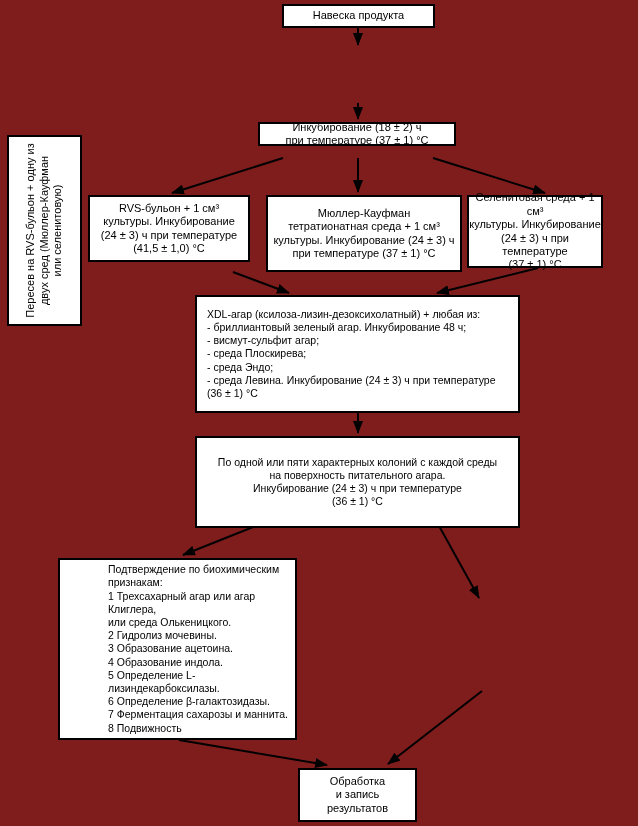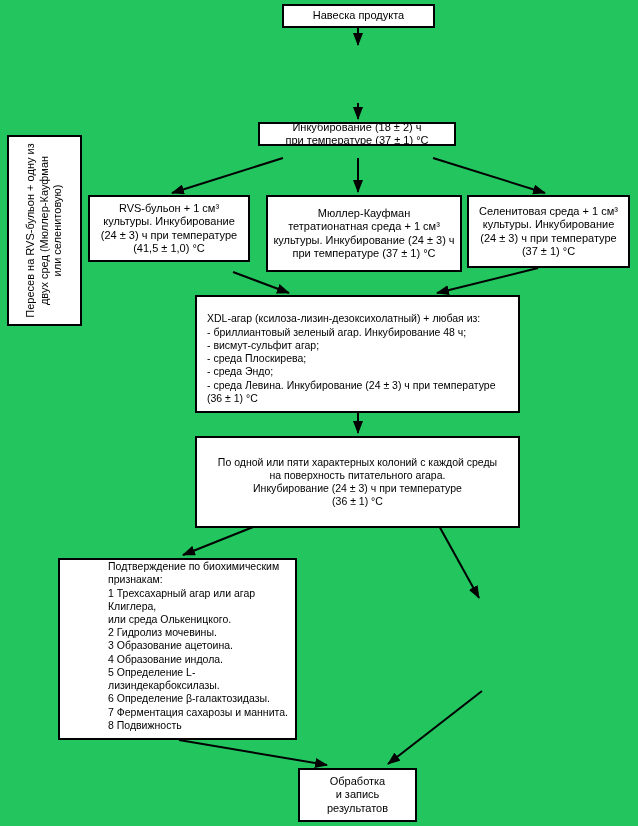--- a/index.html
+++ b/index.html
@@ -1,37 +1,37 @@
 <!DOCTYPE html>
 <html><head>
 <meta charset="utf-8">
 <style>
   html,body{margin:0;padding:0;background:#ffffff;}
   body{width:638px;height:826px;position:relative;overflow:hidden;
        font-family:"Liberation Sans","DejaVu Sans",sans-serif;color:#000;}
-  .canvas{position:absolute;left:0;top:0;width:638px;height:826px;background:#22c55e;}
+  .canvas{position:absolute;left:0;top:0;width:638px;height:826px;background:#7f1d1d;}
   svg.arrows{position:absolute;left:0;top:0;width:638px;height:826px;z-index:1;}
   .node{position:absolute;box-sizing:border-box;border:2px solid #000;background:#fff;
         display:flex;align-items:center;justify-content:center;text-align:center;
         font-size:11px;line-height:1.22;z-index:2;white-space:pre-line;}
   .node span{white-space:pre-line;}
-  .node-left{justify-content:flex-start;text-align:left;padding:6px 4px 6px 10px;align-items:flex-end;}
+  .node-left{justify-content:flex-start;text-align:left;padding:6px 4px 6px 10px;}
   .small{font-size:10.5px;line-height:1.26;}
   .side-note{position:absolute;left:7px;top:135px;width:71px;height:187px;
              border:2px solid #000;background:#fff;z-index:2;}
   .side-note .rot{position:absolute;left:-58px;top:58px;width:187px;height:71px;
                   transform:rotate(-90deg);display:flex;align-items:center;justify-content:center;
                   text-align:center;font-size:11px;line-height:1.25;white-space:pre-line;}
   
   .n-sample    {left:282px;top:4px;  width:153px;height:24px;}
   .n-peptone   {left:259px;top:49px; width:198px;height:54px;}
   .n-incub1    {left:258px;top:122px;width:198px;height:24px;}
   .n-rvs       {left:88px; top:195px;width:162px;height:67px;}
   .n-mk        {left:266px;top:195px;width:196px;height:77px;}
-  .n-selenite  {left:467px;top:195px;width:163px;height:73px;}
+  .n-selenite  {left:467px;top:195px;width:136px;height:73px;}
   .n-xdl       {left:195px;top:295px;width:325px;height:118px;}
   .n-colonies  {left:195px;top:436px;width:325px;height:92px;}
   .n-biochem   {left:58px; top:558px;width:239px;height:182px;padding-left:48px;}
   .n-serology  {left:412px;top:601px;width:146px;height:91px;}
   .n-results   {left:298px;top:768px;width:119px;height:54px;}
 </style>
 </head>
 <body>
 
 <div class="canvas">

